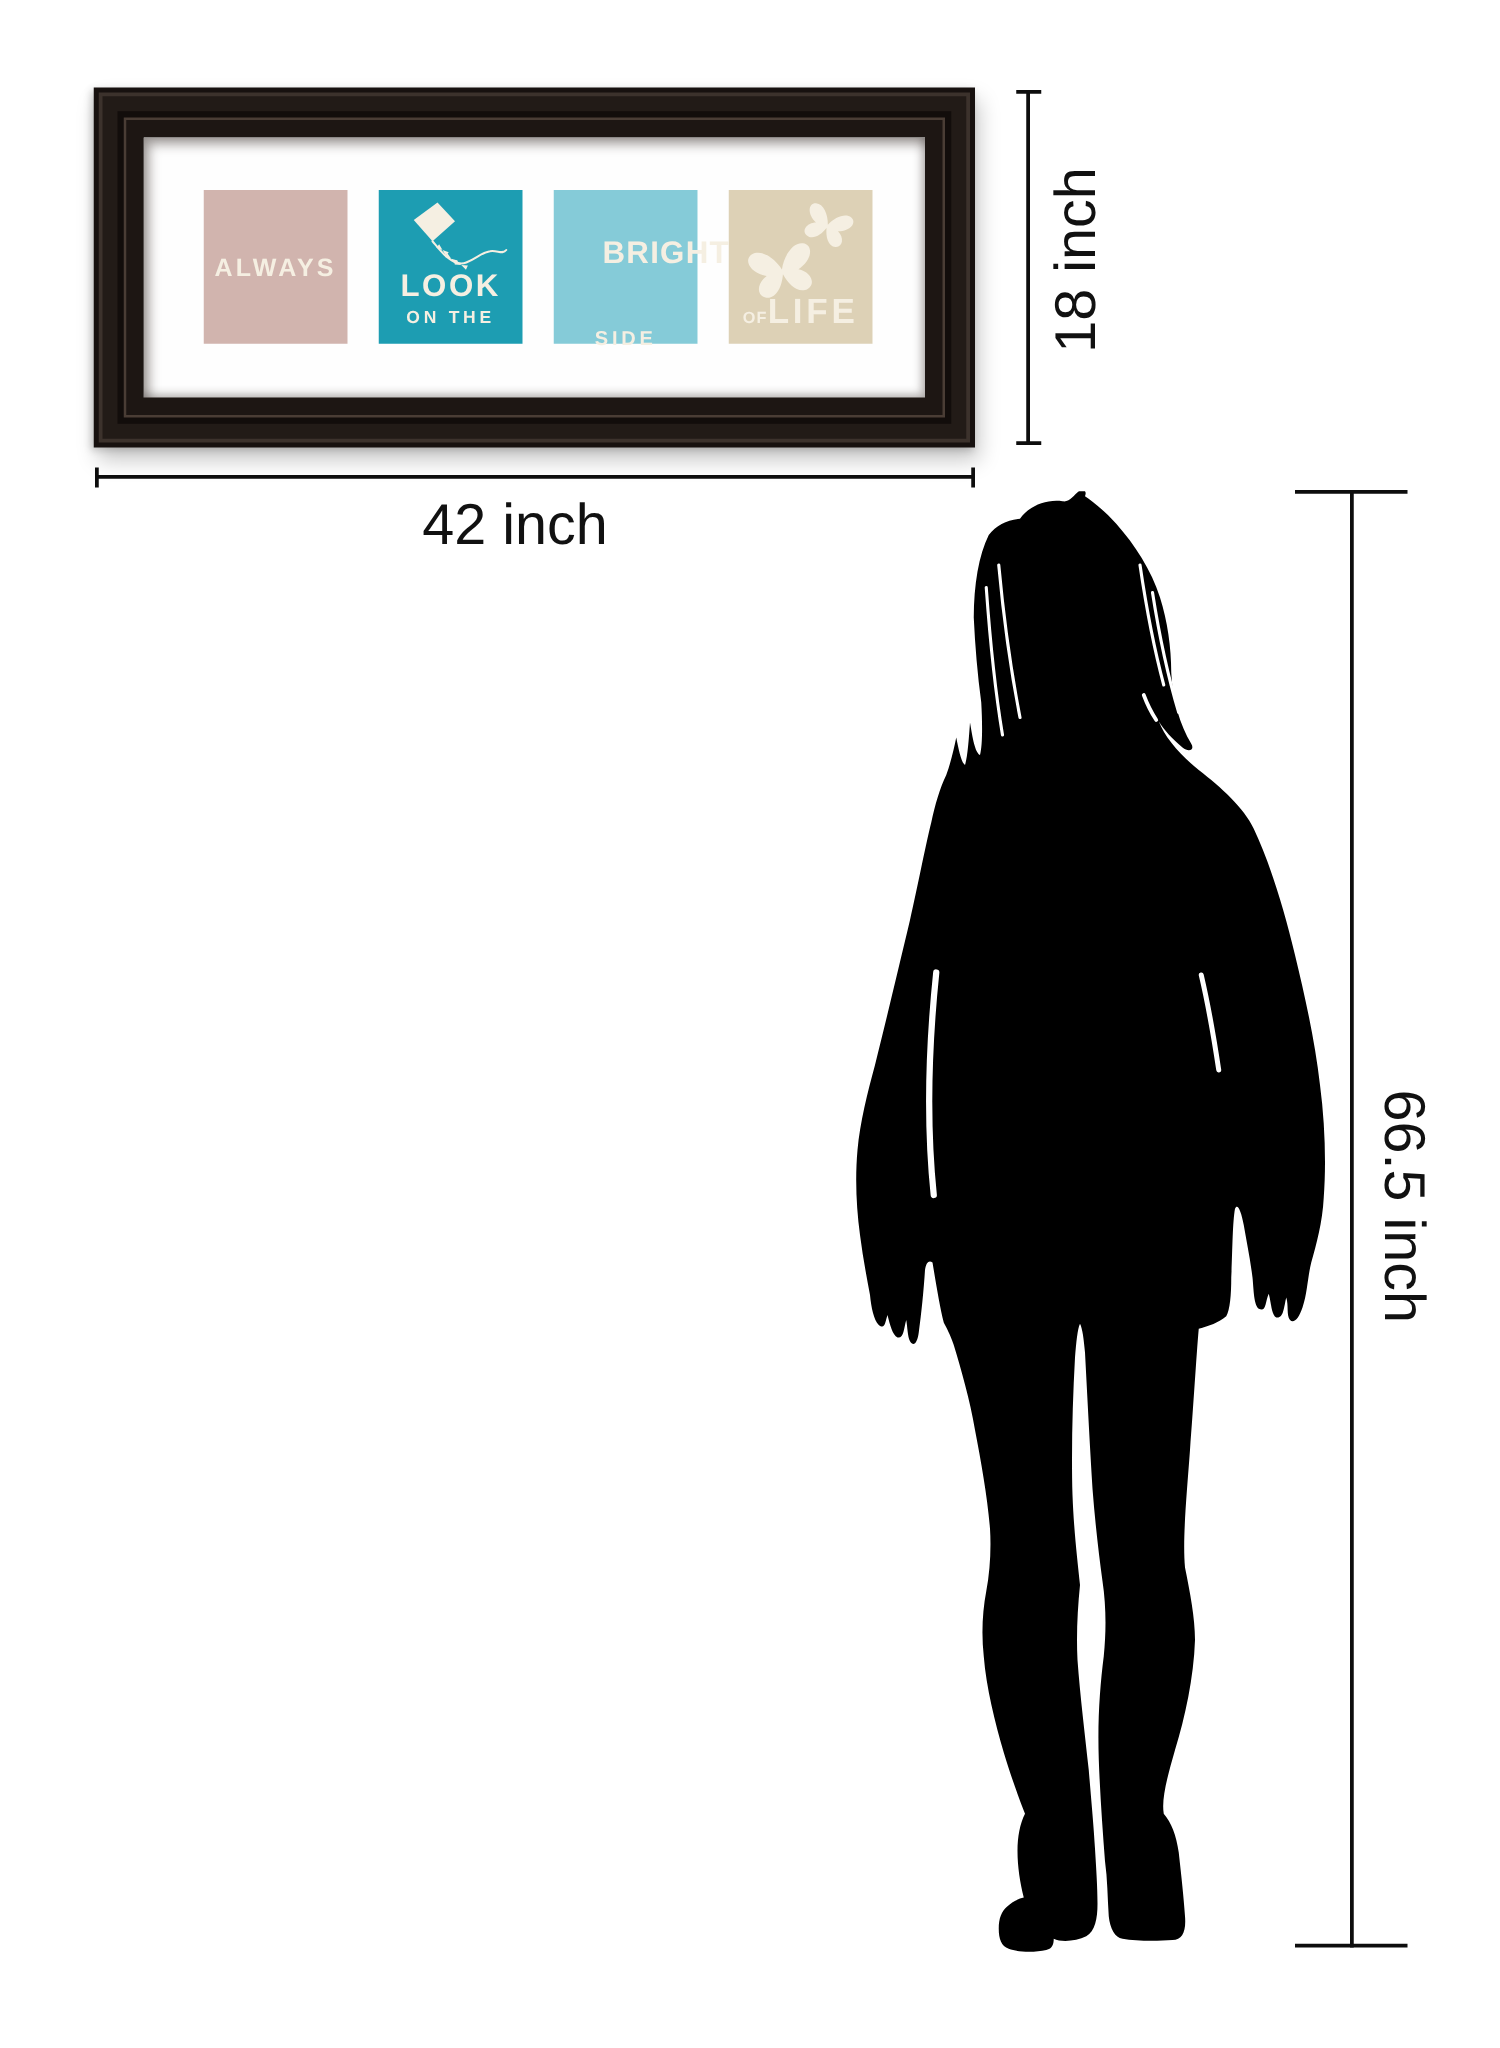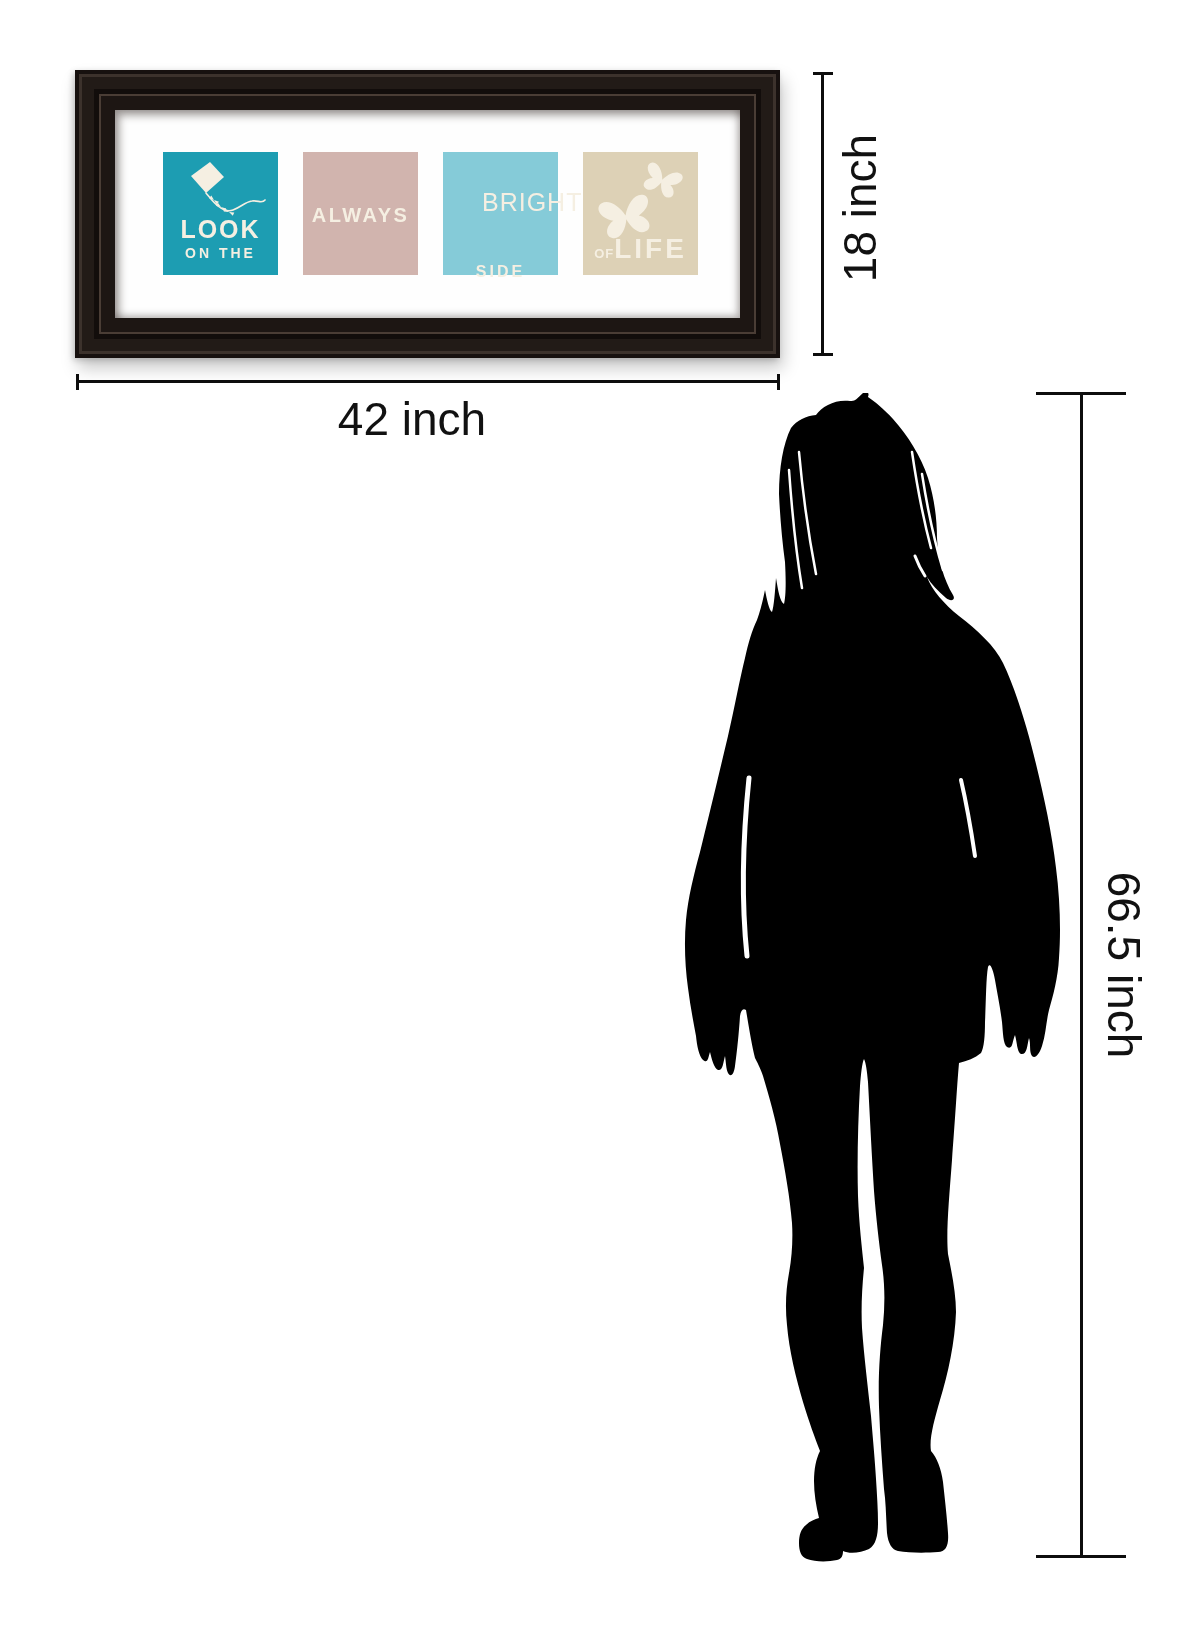--- a/index.html
+++ b/index.html
@@ -29,21 +29,21 @@
   .p-always { display:flex; align-items:center; justify-content:center; }
   .w-always { font-size:20px; font-weight:bold; letter-spacing:2.5px; margin-top:4px; }
 
   .kite-svg { position:absolute; left:16px; top:8px; }
   .w-look  { position:absolute; bottom:33px; left:0; right:0; text-align:center;
              font-size:25px; font-weight:bold; letter-spacing:2px; line-height:1; }
   .w-onthe { position:absolute; bottom:15px; left:0; right:0; text-align:center;
              font-size:14px; font-weight:bold; letter-spacing:3px; line-height:1; }
 
   .w-bright { position:absolute; top:38px; left:0; right:0; text-align:center;
-              font-size:25px; font-weight:normal; letter-spacing:1px; line-height:1;padding-left:39px; }
+              font-size:25px; font-weight:bold; letter-spacing:1px; line-height:1;padding-left:39px; }
   .w-side   { position:absolute; top:68px; left:0; right:0; text-align:center;
               font-size:16px; font-weight:bold; letter-spacing:3px; line-height:1;margin-top:44px; }
 
   .butterflies-svg { position:absolute; inset:0; }
   .w-oflife { position:absolute; bottom:12px; left:0; right:0;
               display:flex; align-items:baseline; justify-content:center; gap:0; line-height:1; }
   .w-of   { font-size:13px; font-weight:bold; letter-spacing:1px; }
   .w-life { font-size:28px; font-weight:bold; letter-spacing:3px; }
 
   .art-icon { fill:#f5efe2; }
@@ -75,41 +75,41 @@
 <div class="stage">
 
   <div class="frame">
     <div class="fr2"></div>
     <div class="fr3"></div>
     <div class="fr4"></div>
     <div class="fr5"></div>
     <div class="fr6"></div>
     <div class="mat">
       <div class="panels">
+
+        <div class="panel p-always" style="background: rgb(209, 180, 174);">
+          <span class="w-always">ALWAYS</span>
+        </div>
 
         <div class="panel p-look" style="background: rgb(29, 157, 178);">
           <svg class="kite-svg art-icon" width="90" height="58" viewBox="0 0 90 58">
             <path d="M12 16 L31 2 L45 17 L27 33 Z"></path>
             <path class="tail" d="M27 33 C32 39 35 43 39 46 C44 50 49 52 54 50 C62 47 66 42 73 41 C79 40 83 44 86 40"></path>
             <g transform="translate(35,40) rotate(40)">
                 <path d="M-5 -1.8 L0 0 L-5 1.8 Z M5 -1.8 L0 0 L5 1.8 Z"></path>
               </g>
             <g transform="translate(42,47) rotate(35)">
                 <path d="M-5 -1.8 L0 0 L-5 1.8 Z M5 -1.8 L0 0 L5 1.8 Z"></path>
               </g>
             <g transform="translate(50,52) rotate(25)">
                 <path d="M-5 -1.8 L0 0 L-5 1.8 Z M5 -1.8 L0 0 L5 1.8 Z"></path>
               </g>
           </svg>
           <div class="w-look">LOOK</div>
           <div class="w-onthe">ON THE</div>
-        </div>
-
-        <div class="panel p-always" style="background: rgb(209, 180, 174);">
-          <span class="w-always">ALWAYS</span>
         </div>
 
         <div class="panel p-bright" style="background: rgb(133, 203, 216);">
           <div class="w-bright">BRIGHT</div>
           <div class="w-side">SIDE</div>
         </div>
 
         <div class="panel p-life" style="background: rgb(221, 209, 182);">
           <svg class="butterflies-svg art-icon" width="115" height="123" viewBox="0 0 115 123">
             <g transform="translate(80,26) rotate(22) scale(0.95)">

